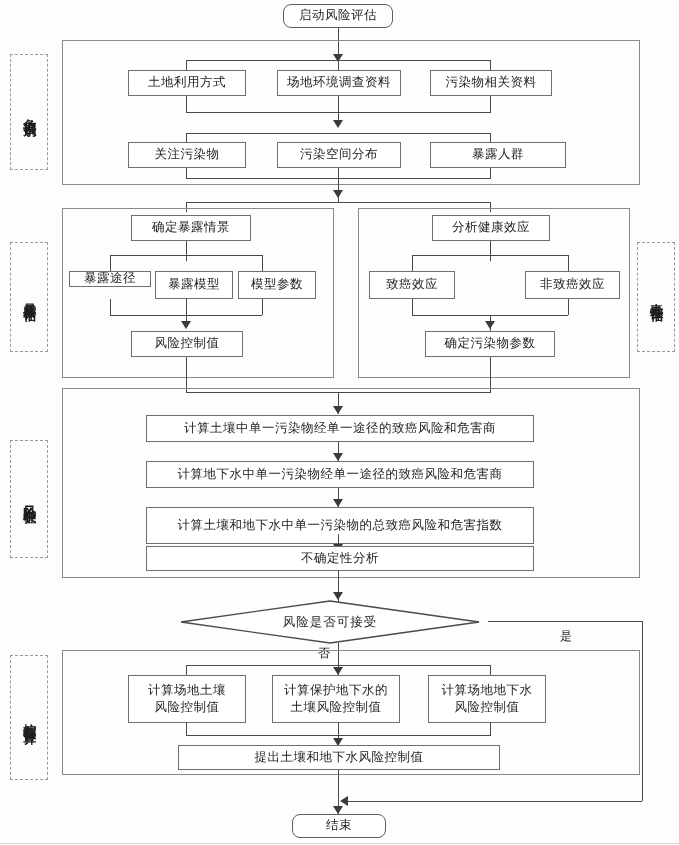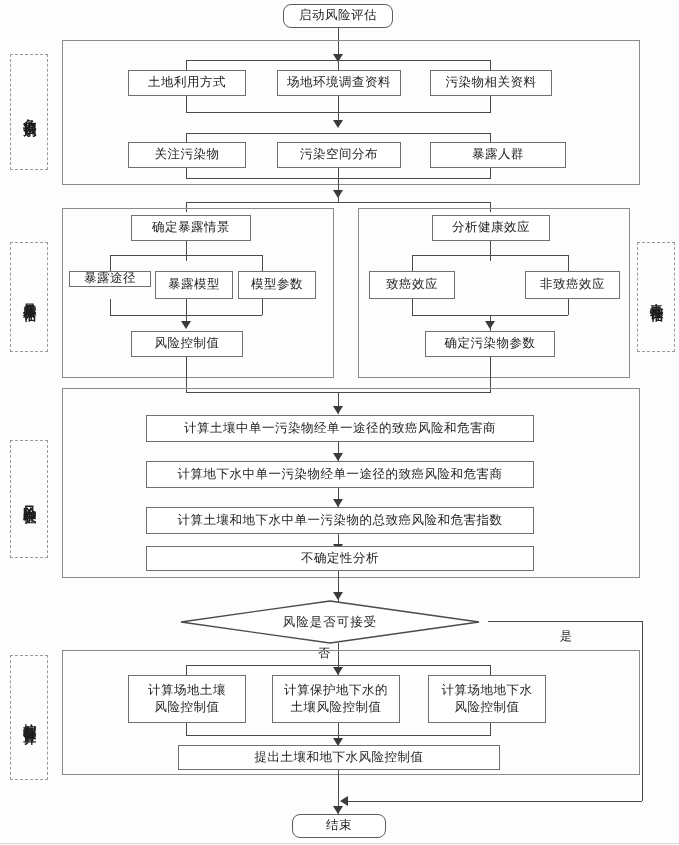--- a/index.html
+++ b/index.html
@@ -214,21 +214,21 @@
   <div class="group-frame" style="left:62px; top:388px; width:578px; height:190px;"></div>
 
   <div class="node wide" style="left:146px; top:415px; width:388px; height:27px;">计算土壤中单一污染物经单一途径的致癌风险和危害商</div>
   <div class="line-v" style="left:338px; top:442px; height:19px;"></div>
   <div class="arrow-down" style="left:333px; top:453px;"></div>
 
   <div class="node wide" style="left:146px; top:461px; width:388px; height:27px;">计算地下水中单一污染物经单一途径的致癌风险和危害商</div>
   <div class="line-v" style="left:338px; top:488px; height:19px;"></div>
   <div class="arrow-down" style="left:333px; top:499px;"></div>
 
-  <div class="node wide" style="left:146px; top:507px; width:388px; height:27px;">计算土壤和地下水中单一污染物的总致癌风险和危害指数</div>
+  <div class="node wide" style="left:146px; top:507px; width:388px; height:37px;">计算土壤和地下水中单一污染物的总致癌风险和危害指数</div>
   <div class="line-v" style="left:338px; top:534px; height:18px;"></div>
   <div class="arrow-down" style="left:333px; top:544px;"></div>
 
   <div class="node wide" style="left:146px; top:546px; width:388px; height:25px;">不确定性分析</div>
 
   <div class="line-v" style="left:338px; top:571px; height:31px;"></div>
   <div class="arrow-down" style="left:333px; top:592px;"></div>
 
   <div class="diamond" style="left:180px; top:600px; width:300px; height:44px;">
     <svg width="300" height="44" viewBox="0 0 300 44">

